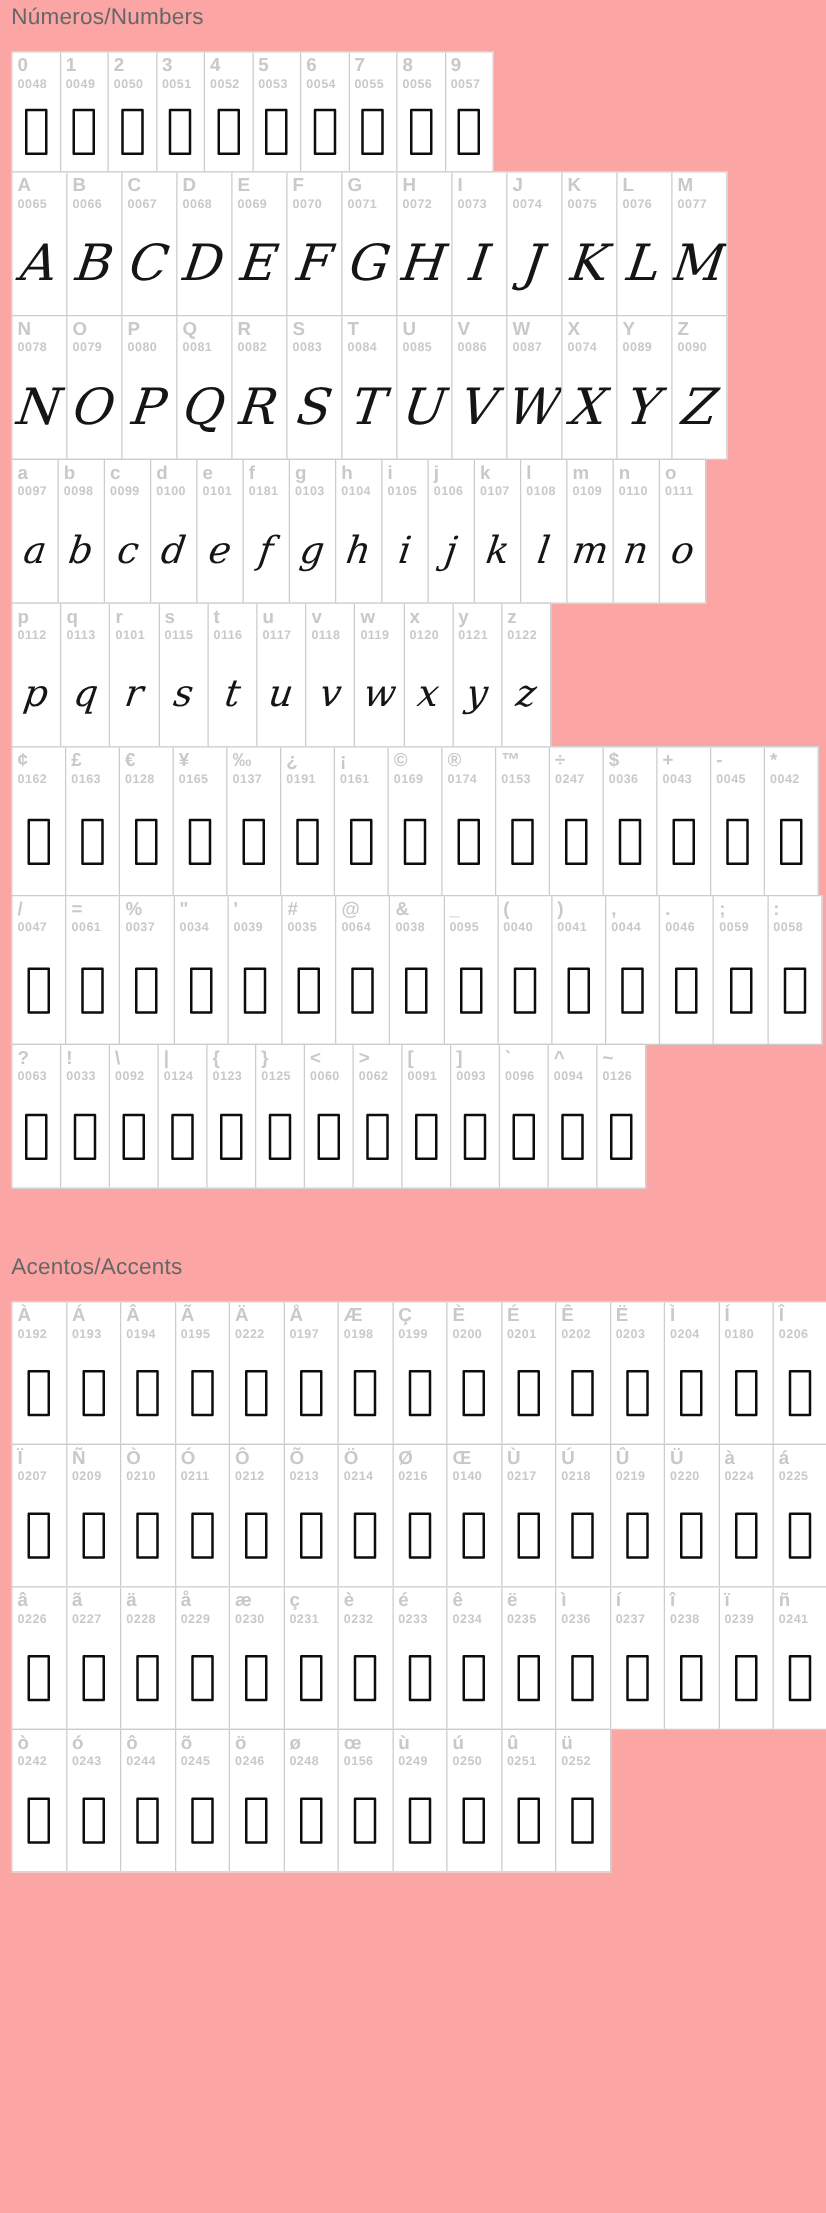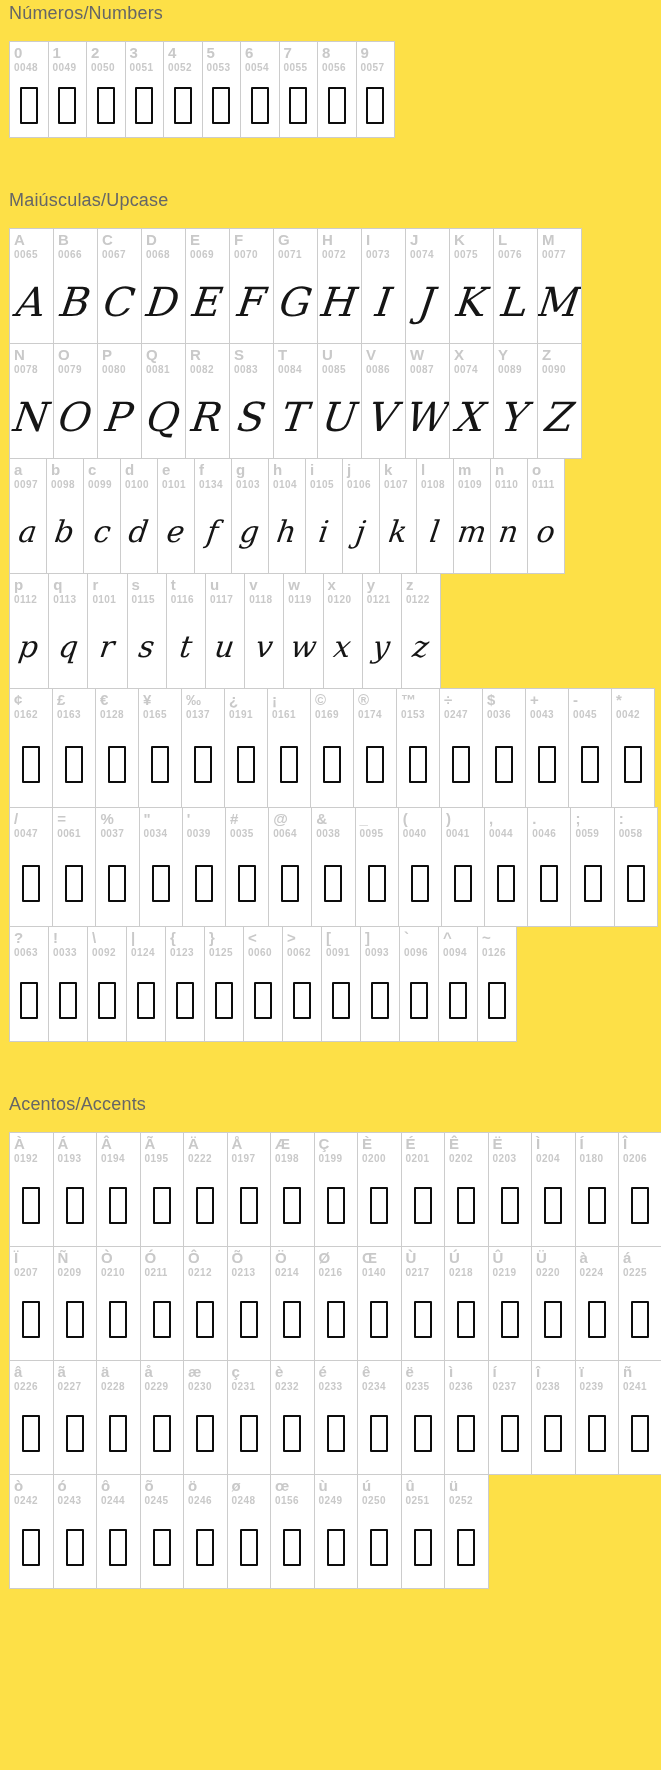--- a/index.html
+++ b/index.html
@@ -1,20 +1,20 @@
 <!DOCTYPE html>
 <html><head>
 <meta charset="utf-8">
 <style>
   html,body{margin:0;padding:0;background:#ffffff;}
   #page{
     position:relative;
     width:661px;height:1770px;
     overflow:hidden;
-    background:#fde047;
+    background:#fca5a5;
     font-family:"Liberation Sans", sans-serif;
     padding:3px 0 0 9px;
     box-sizing:border-box;
   }
   .section-title{
     font-size:18px;
     line-height:20px;
     color:#666666;
     font-weight:400;
     margin:52px 0 18px 0;
@@ -169,21 +169,20 @@
         <div class="cell" style="width: 38.5px;">
           <div class="refline">
             <span class="ref-char">9</span>
             <span class="ref-code">0057</span>
           </div>
           <div class="glyph-area">
             <span class="tofu"></span>
           </div>
         </div>
       </div>
-      <div class="section-title">Maiúsculas/Upcase</div>
       <div class="grid-row" style="height: 116px;">
         <div class="cell" style="width: 44px;">
           <div class="refline">
             <span class="ref-char">A</span>
             <span class="ref-code">0065</span>
           </div>
           <div class="glyph-area">
             <span class="script-glyph" style="font-size: 40px;">A</span>
           </div>
         </div>
@@ -457,21 +456,21 @@
             <span class="ref-char">e</span>
             <span class="ref-code">0101</span>
           </div>
           <div class="glyph-area">
             <span class="script-glyph" style="font-size: 30px;">e</span>
           </div>
         </div>
         <div class="cell" style="width: 37px;">
           <div class="refline">
             <span class="ref-char">f</span>
-            <span class="ref-code">0134</span>
+            <span class="ref-code">0181</span>
           </div>
           <div class="glyph-area">
             <span class="script-glyph" style="font-size: 30px;">f</span>
           </div>
         </div>
         <div class="cell" style="width: 37px;">
           <div class="refline">
             <span class="ref-char">g</span>
             <span class="ref-code">0103</span>
           </div>

